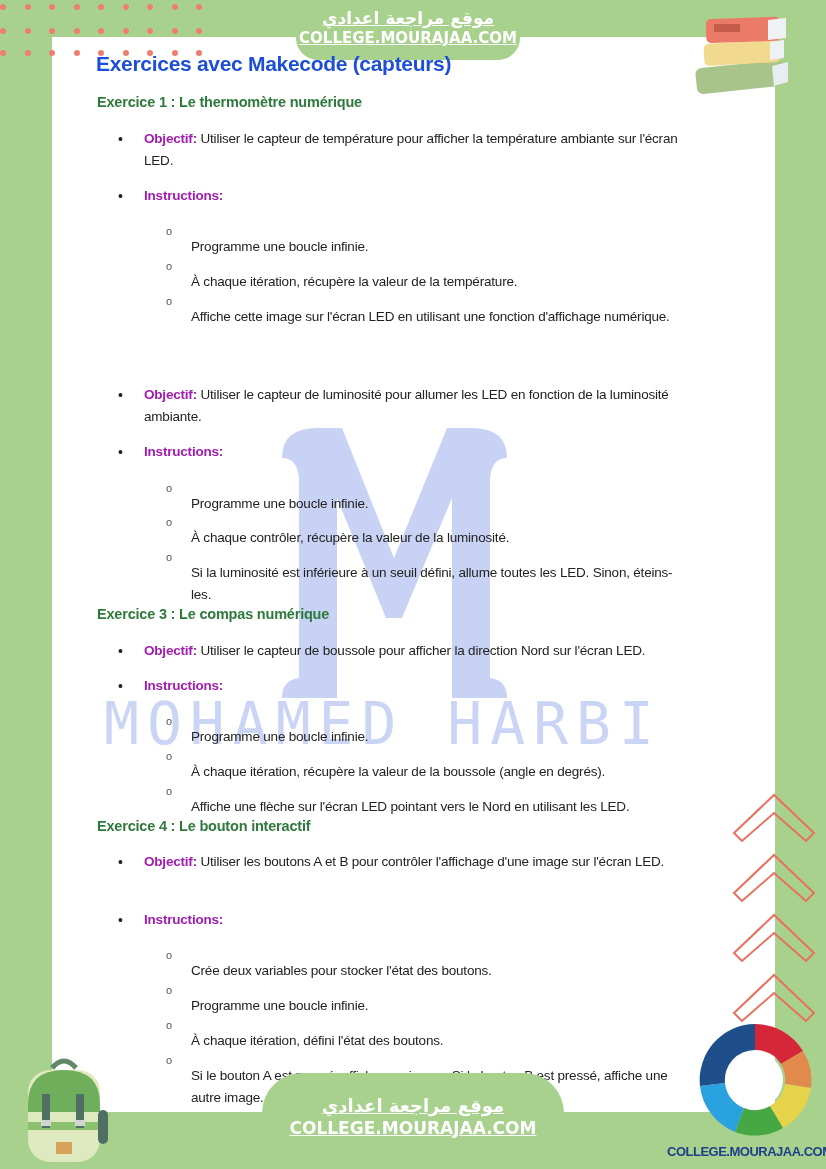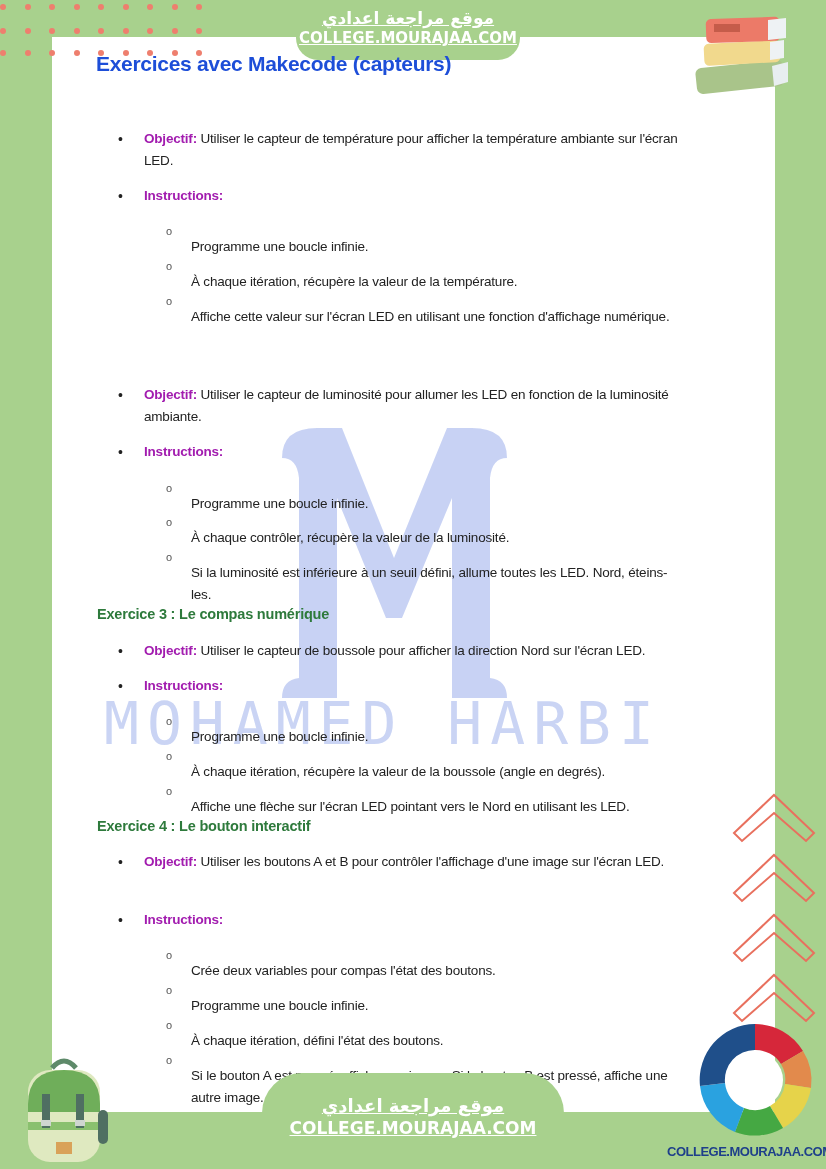--- a/index.html
+++ b/index.html
@@ -139,60 +139,61 @@
 
 <div class="title">Exercices avec Makecode (capteurs)</div>
 
 <svg class="watermark-m" viewBox="0 0 265 290">
   <path d="M20 40 Q20 10 55 10 L80 10 L132 140 L185 10 L210 10 Q245 10 245 40 Q230 40 228 60 L228 260 Q245 262 245 280 L190 280 L190 80 L140 200 L124 200 L75 80 L75 280 L20 280 Q20 262 37 260 L37 60 Q35 40 20 40 Z" fill="#3e62d8"></path>
 </svg>
 <div class="watermark-text">MOHAMED HARBI</div>
 
 <div class="content">
 
+  <div class="h2" style="top:94px">Exercice 1 : Le thermomètre numérique</div>
   <div class="bul" style="top:128px">
     <span class="mark">•</span>
     <span class="txt"><b>Objectif:</b><span> Utiliser le capteur de température pour afficher la température ambiante sur l'écran LED.</span></span>
   </div>
   <div class="bul" style="top:185px">
     <span class="mark">•</span>
     <span class="txt"><b>Instructions:</b></span>
   </div>
   <div class="sub" style="top:220px">
       <span class="mark">o</span>
       <span class="txt">Programme une boucle infinie.</span>
     </div>
   <div class="sub" style="top:255px">
       <span class="mark">o</span>
       <span class="txt">À chaque itération, récupère la valeur de la température.</span>
     </div>
   <div class="sub" style="top:290px">
       <span class="mark">o</span>
-      <span class="txt">Affiche cette valeur sur l'écran LED en utilisant une fonction d'affichage numérique.</span>
+      <span class="txt">Affiche cette image sur l'écran LED en utilisant une fonction d'affichage numérique.</span>
     </div>
 
   <div class="bul" style="top:384px">
     <span class="mark">•</span>
     <span class="txt"><b>Objectif:</b><span> Utiliser le capteur de luminosité pour allumer les LED en fonction de la luminosité ambiante.</span></span>
   </div>
   <div class="bul" style="top:441px">
     <span class="mark">•</span>
     <span class="txt"><b>Instructions:</b></span>
   </div>
   <div class="sub" style="top:477px">
       <span class="mark">o</span>
       <span class="txt">Programme une boucle infinie.</span>
     </div>
   <div class="sub" style="top:511px">
       <span class="mark">o</span>
       <span class="txt">À chaque contrôler, récupère la valeur de la luminosité.</span>
     </div>
   <div class="sub" style="top:546px">
       <span class="mark">o</span>
-      <span class="txt">Si la luminosité est inférieure à un seuil défini, allume toutes les LED. Nord, éteins-les.</span>
+      <span class="txt">Si la luminosité est inférieure à un seuil défini, allume toutes les LED. Sinon, éteins-les.</span>
     </div>
 
   <div class="h2" style="top:606px">Exercice 3 : Le compas numérique</div>
   <div class="bul" style="top:640px">
     <span class="mark">•</span>
     <span class="txt"><b>Objectif:</b><span> Utiliser le capteur de boussole pour afficher la direction Nord sur l'écran LED.</span></span>
   </div>
   <div class="bul" style="top:675px">
     <span class="mark">•</span>
     <span class="txt"><b>Instructions:</b></span>
@@ -214,21 +215,21 @@
   <div class="bul" style="top:851px">
     <span class="mark">•</span>
     <span class="txt"><b>Objectif:</b><span> Utiliser les boutons A et B pour contrôler l'affichage d'une image sur l'écran LED.</span></span>
   </div>
   <div class="bul" style="top:909px">
     <span class="mark">•</span>
     <span class="txt"><b>Instructions:</b></span>
   </div>
   <div class="sub" style="top:944px">
       <span class="mark">o</span>
-      <span class="txt">Crée deux variables pour compas l'état des boutons.</span>
+      <span class="txt">Crée deux variables pour stocker l'état des boutons.</span>
     </div>
   <div class="sub" style="top:979px">
       <span class="mark">o</span>
       <span class="txt">Programme une boucle infinie.</span>
     </div>
   <div class="sub" style="top:1014px">
       <span class="mark">o</span>
       <span class="txt">À chaque itération, défini l'état des boutons.</span>
     </div>
   <div class="sub" style="top:1049px">

